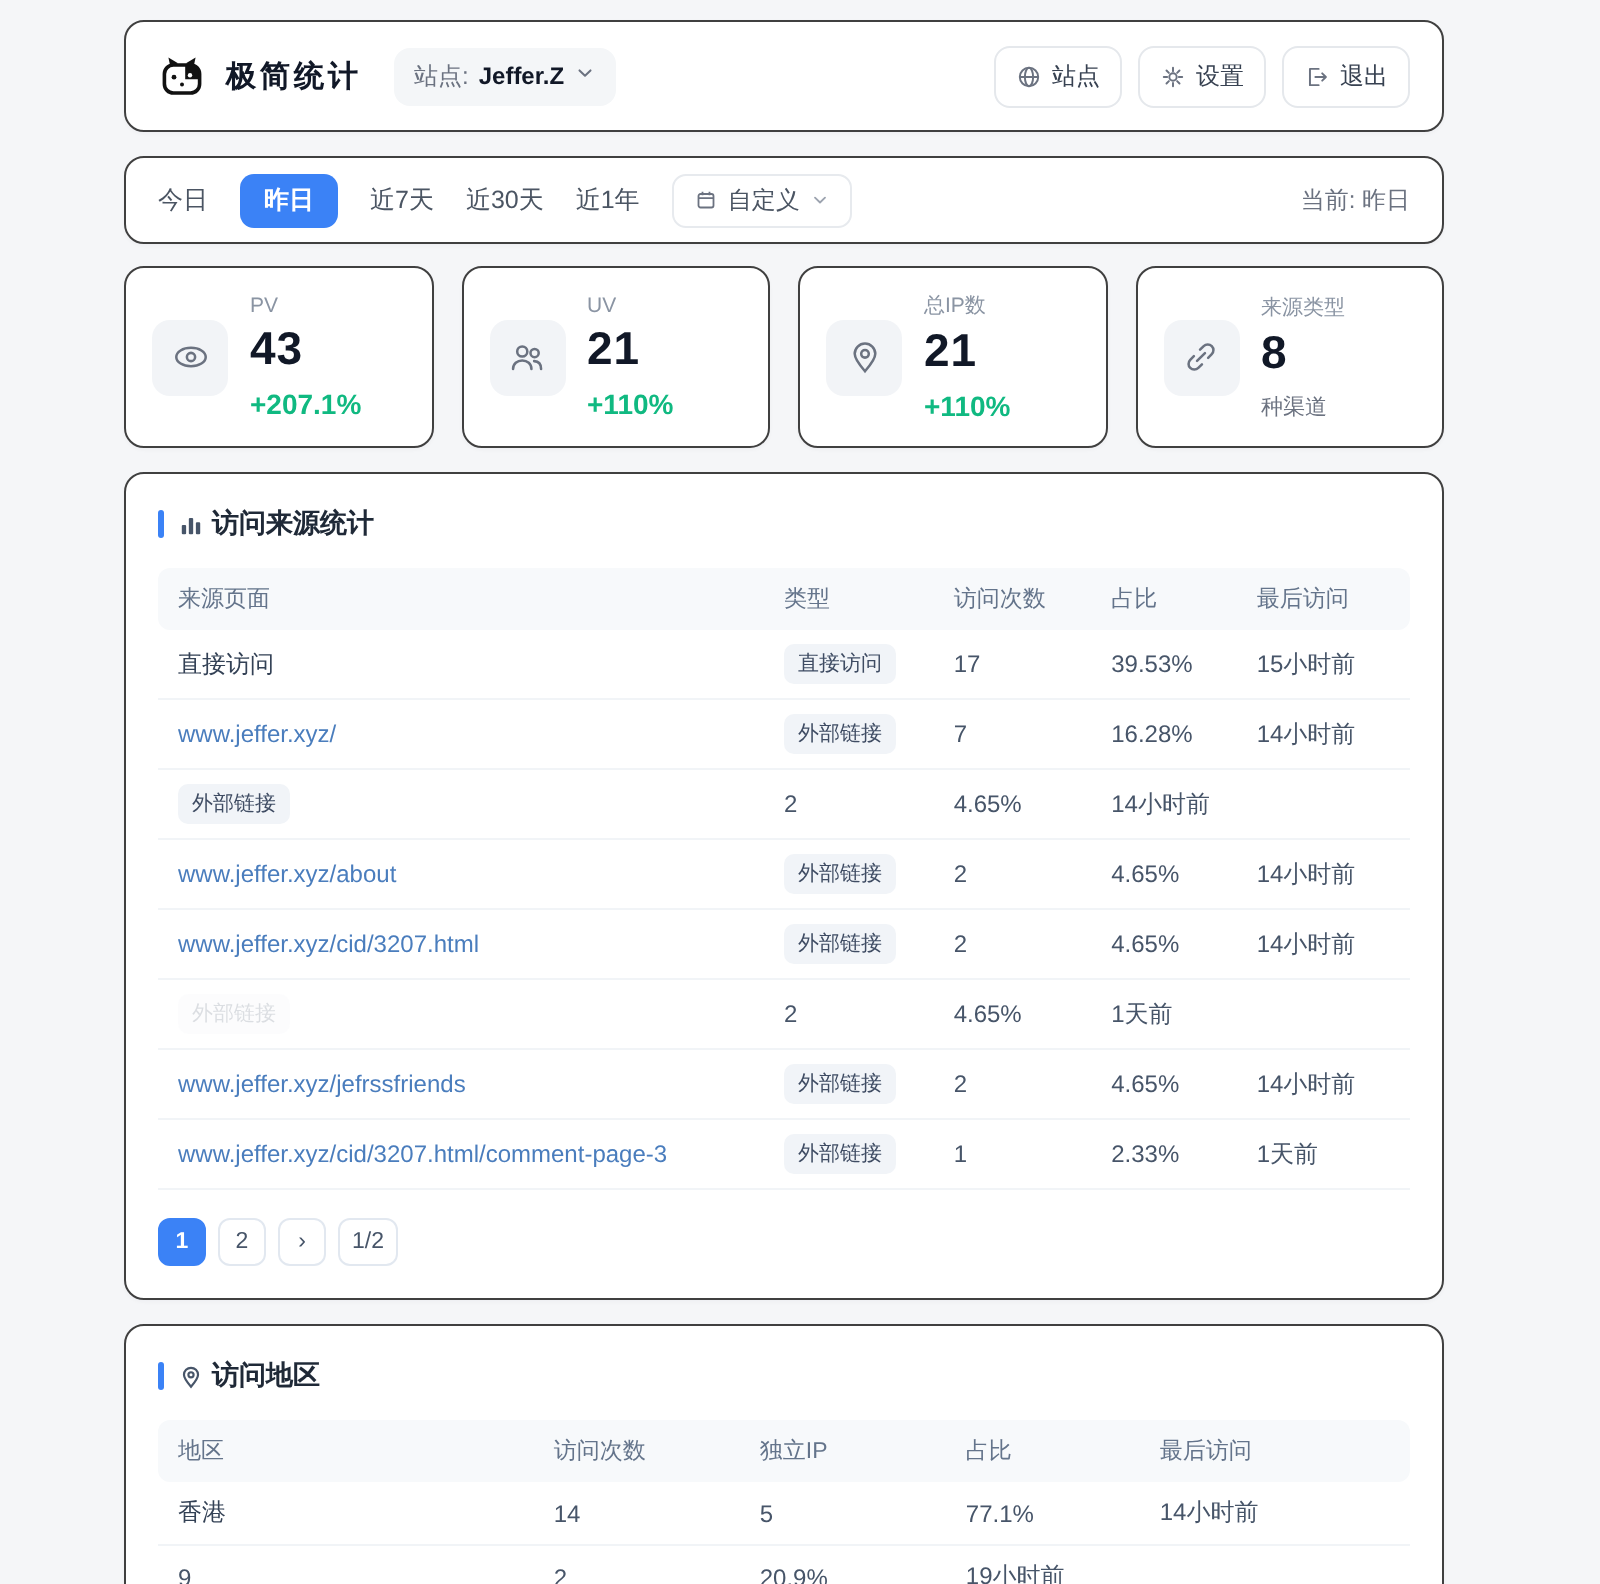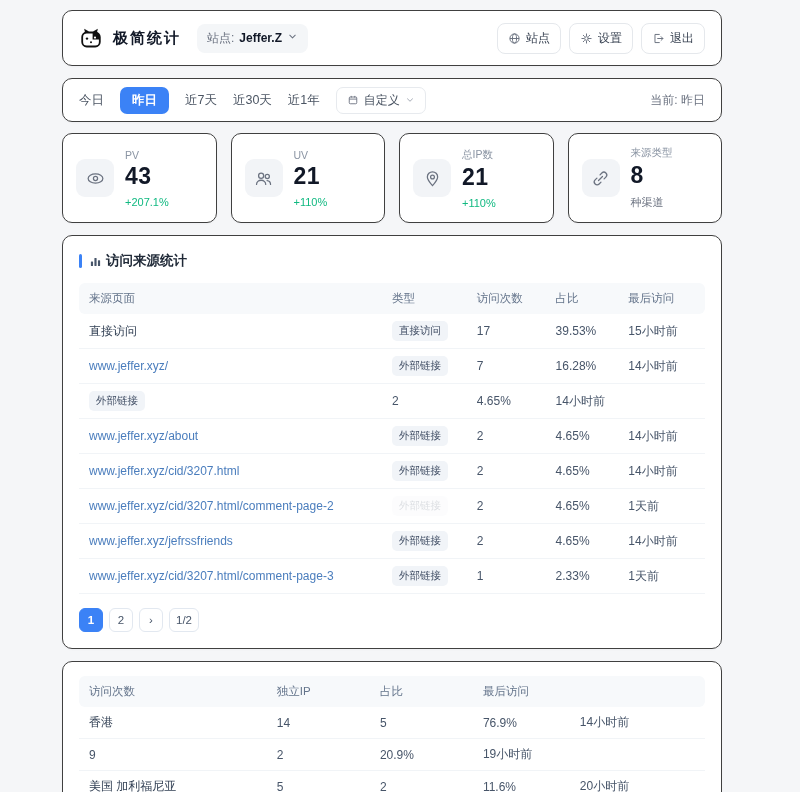--- a/index.html
+++ b/index.html
@@ -52,21 +52,21 @@
   
   .stats { margin-top:11px; display:grid; grid-template-columns:repeat(4,1fr); gap:14px; }
   .stat-card { padding:12px 13px; display:flex; align-items:center; gap:11px; }
   .stat-icon {
     width:38px; height:38px; border-radius:9px; background:#f2f4f7;
     display:flex; align-items:center; justify-content:center; color:#6b7280; flex:none;
   }
   .stat-label { font-size:10.5px; color:#8a94a3; margin-bottom:2px; }
   .stat-valrow { display:flex; align-items:baseline; gap:6px;flex-direction:column; }
   .stat-value { font-size:23px; font-weight:800; color:#111827; letter-spacing:.5px; }
-  .stat-delta { font-size:11px; font-weight:normal; color:#10b981; }
+  .stat-delta { font-size:14px; font-weight:bold; color:#10b981; }
   .stat-suffix { font-size:11px; color:#6b7280; }
 
   
   .section { margin-top:12px; padding:14px 16px 16px; }
   .section-title { display:flex; align-items:center; margin:2px 0 13px; }
   .tbar { width:3px; height:14px; background:#3b82f6; border-radius:2px; margin-right:7px; }
   .section-title svg { color:#475569; margin-right:4px; }
   .section-title span.txt { font-size:13.5px; font-weight:bold; color:#1f2937; }
 
   .thead {
@@ -285,21 +285,20 @@
       <span>14小时前</span>
     </div>
     <div class="trow g-src">
       <span class="link">www.jeffer.xyz/cid/3207.html</span>
       <span><span class="badge">外部链接</span></span>
       <span>2</span>
       <span>4.65%</span>
       <span>14小时前</span>
     </div>
     <div class="trow g-src">
-      <span class="link">www.jeffer.xyz/cid/3207.html/comment-page-2</span>
       <span><span class="badge faded">外部链接</span></span>
       <span>2</span>
       <span>4.65%</span>
       <span>1天前</span>
     </div>
     <div class="trow g-src">
       <span class="link">www.jeffer.xyz/jefrssfriends</span>
       <span><span class="badge">外部链接</span></span>
       <span>2</span>
       <span>4.65%</span>
@@ -315,33 +314,42 @@
 
     <div class="pagination">
       <span class="pbtn active">1</span>
       <span class="pbtn">2</span>
       <span class="pbtn">›</span>
       <span class="pbtn">1/2</span>
     </div>
   </div>
 
   <div class="card section">
+    <div class="section-title">
+      <span class="tbar"></span>
+      <svg viewBox="0 0 24 24" width="13" height="13" stroke="currentColor" fill="none" stroke-width="2">
+          <path d="M12 21 C8.5 17 5.5 13.4 5.5 10 a6.5 6.5 0 0 1 13 0 c0 3.4-3 7-6.5 11 Z"></path>
+          <circle cx="12" cy="10" r="2.4"></circle>
+        </svg>
+      <span class="txt">访问地区</span>
+    </div>
 
     <div class="thead g-reg">
+      <span>地区</span>
       <span>访问次数</span>
       <span>独立IP</span>
       <span>占比</span>
       <span>最后访问</span>
     </div>
 
     <div class="trow g-reg">
       <span class="plain">香港</span>
       <span>14</span>
       <span>5</span>
-      <span>76.9%</span>
+      <span>77.1%</span>
       <span>14小时前</span>
     </div>
     <div class="trow g-reg">
       <span>9</span>
       <span>2</span>
       <span>20.9%</span>
       <span>19小时前</span>
     </div>
     <div class="trow g-reg">
       <span class="plain">美国 加利福尼亚</span>

